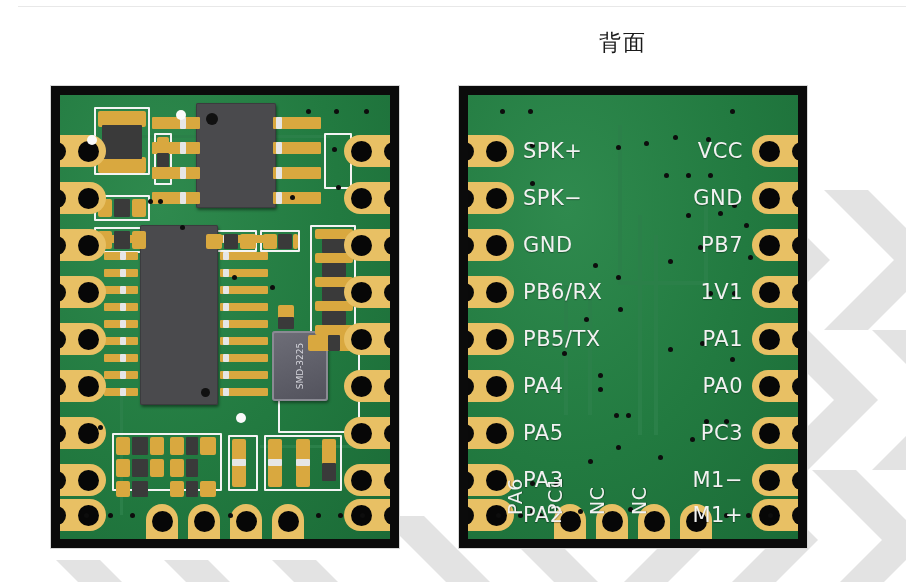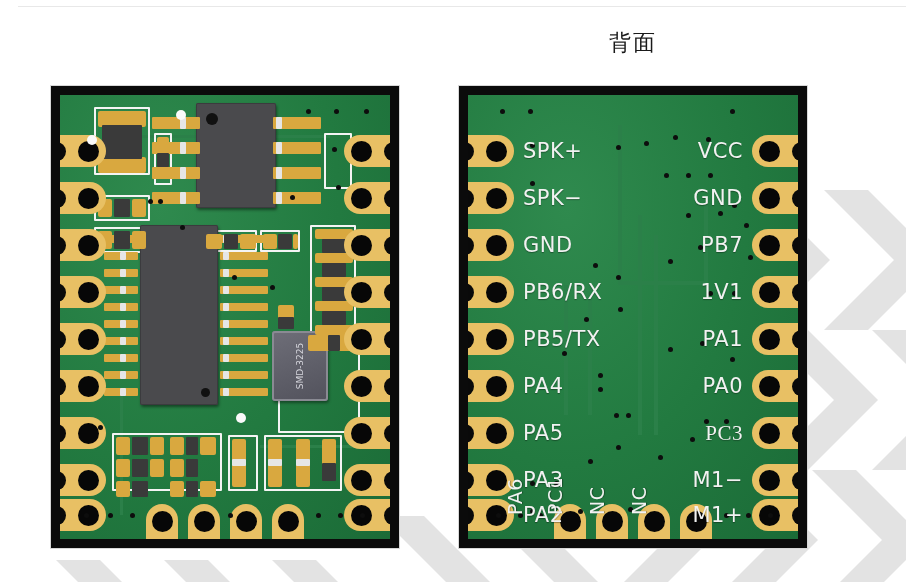--- a/index.html
+++ b/index.html
@@ -22,21 +22,21 @@
   }
 
   
   .caption {
     position: absolute; top: 28px; width: 348px;
     text-align: center; font-size: 22px; color: #1a1a1a;
     font-family: "DejaVu Sans", sans-serif; letter-spacing: 2px;
     z-index: 3;
   }
   #cap-front { left: 51px; }
-  #cap-back  { left: 459px; }
+  #cap-back  { left: 449px; }
 
   
   .board {
     position: absolute; top: 86px; width: 348px; height: 462px;
     background: #0b0b0b; z-index: 2;
     box-shadow: 0 0 0 1px #d8d8d8;
   }
   #board-front { left: 51px; }
   #board-back  { left: 459px; }
 
@@ -408,21 +408,21 @@
       <div class="pinlabel left" style="top:326px;">PA5</div>
       <div class="pinlabel left" style="top:373px;">PA3</div>
       <div class="pinlabel left" style="top:408px;">PA2</div>
 
       <div class="pinlabel right" style="top:44px;">VCC</div>
       <div class="pinlabel right" style="top:91px;">GND</div>
       <div class="pinlabel right" style="top:138px;">PB7</div>
       <div class="pinlabel right" style="top:185px;">1V1</div>
       <div class="pinlabel right" style="top:232px;">PA1</div>
       <div class="pinlabel right" style="top:279px;">PA0</div>
-      <div class="pinlabel right" style="top:326px;font-family:Liberation Serif, serif;">PC3</div>
+      <div class="pinlabel right" style="top:326px;">PC3</div>
       <div class="pinlabel right" style="top:373px;">M1−</div>
       <div class="pinlabel right" style="top:408px;">M1+</div>
 
       <div class="pinlabel rot" style="left:96px;top:360px;height:60px;">PA6</div>
       <div class="pinlabel rot" style="left:136px;top:360px;height:60px;">PC1</div>
       <div class="pinlabel rot" style="left:178px;top:360px;height:60px;">NC</div>
       <div class="pinlabel rot" style="left:220px;top:360px;height:60px;">NC</div>
 
       <div class="via" style="left:32px;top:14px;"></div>
       <div class="via" style="left:60px;top:14px;"></div>

